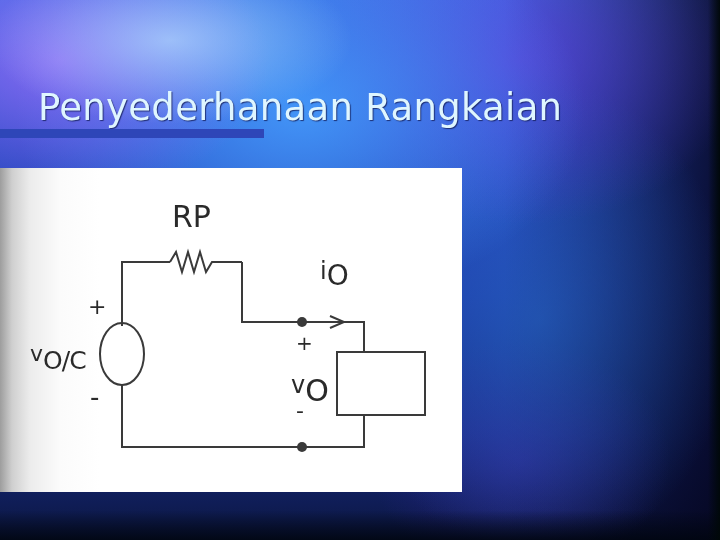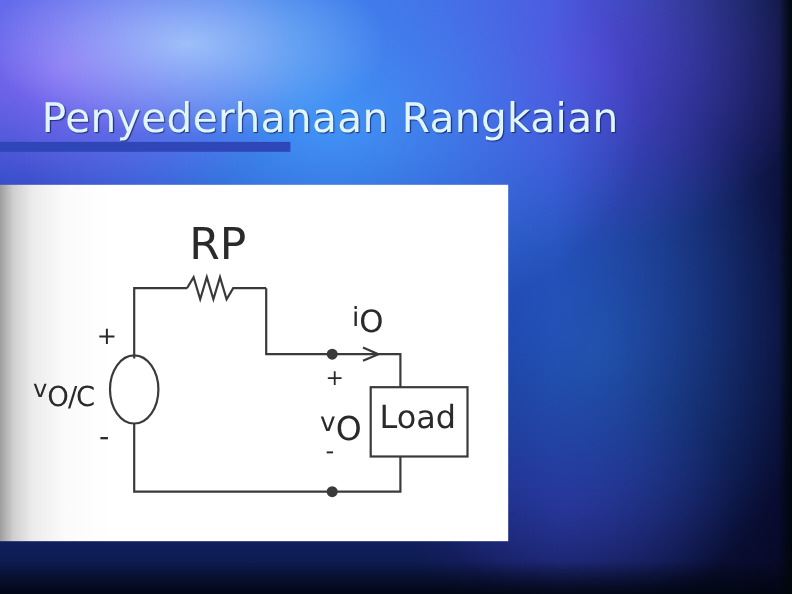--- a/index.html
+++ b/index.html
@@ -77,37 +77,36 @@
       <polyline points="122,217 122,279 302,279"></polyline>
       <polyline points="302,279 364,279 364,247"></polyline>
 
       <rect x="337" y="184" width="88" height="63"></rect>
     </g>
 
     <circle cx="302" cy="154" r="5" fill="#3a3a3a"></circle>
     <circle cx="302" cy="279" r="5" fill="#3a3a3a"></circle>
   </svg>
 
-  <div class="lbl" style="left:172px; top:34px; font-size:40px;">RP</div>
+  <div class="lbl" style="left:172px; top:34px; font-size:30px;">RP</div>
 
-  <div class="lbl" style="left:320px; top:105px; font-size:24px;">
+  <div class="lbl" style="left:320px; top:88px; font-size:24px;">
     <span>i</span><span style="font-size:28px; position:relative; top:6px;">O</span>
   </div>
 
   <div class="lbl" style="left:88px; top:128px; font-size:22px;">+</div>
   <div class="lbl" style="left:90px; top:216px; font-size:26px;">-</div>
 
   <div class="lbl" style="left:30px; top:172px; font-size:22px;">
     <span>v</span><span style="font-size:25px; position:relative; top:8px; letter-spacing:-1px;">O/C</span>
   </div>
 
   <div class="lbl" style="left:296px; top:165px; font-size:20px;">+</div>
   <div class="lbl" style="left:296px; top:232px; font-size:22px;">-</div>
 
   <div class="lbl" style="left:291px; top:200px; font-size:24px;">
     <span>v</span><span style="font-size:30px; position:relative; top:8px;">O</span>
   </div>
 
-  <div class="lbl" style="left:345px; top:197px; font-size:29px;">Load</div>
 </div>
 
 <div class="vignette-bottom"></div>
 <div class="vignette-right"></div>
 
 </body></html>

